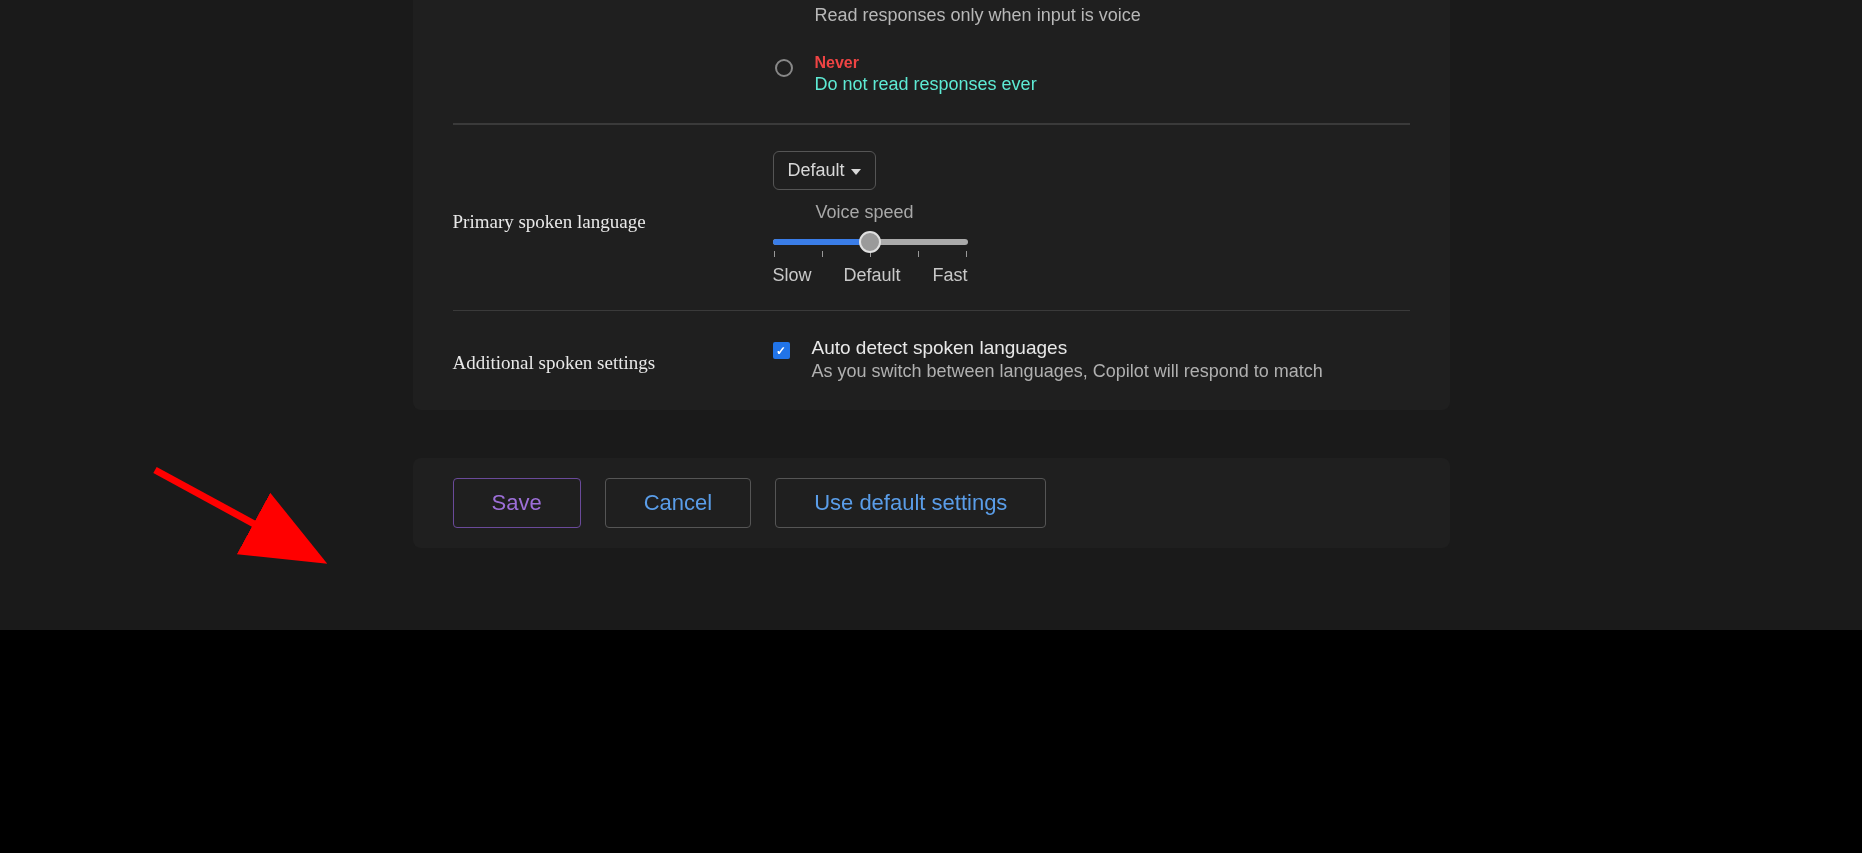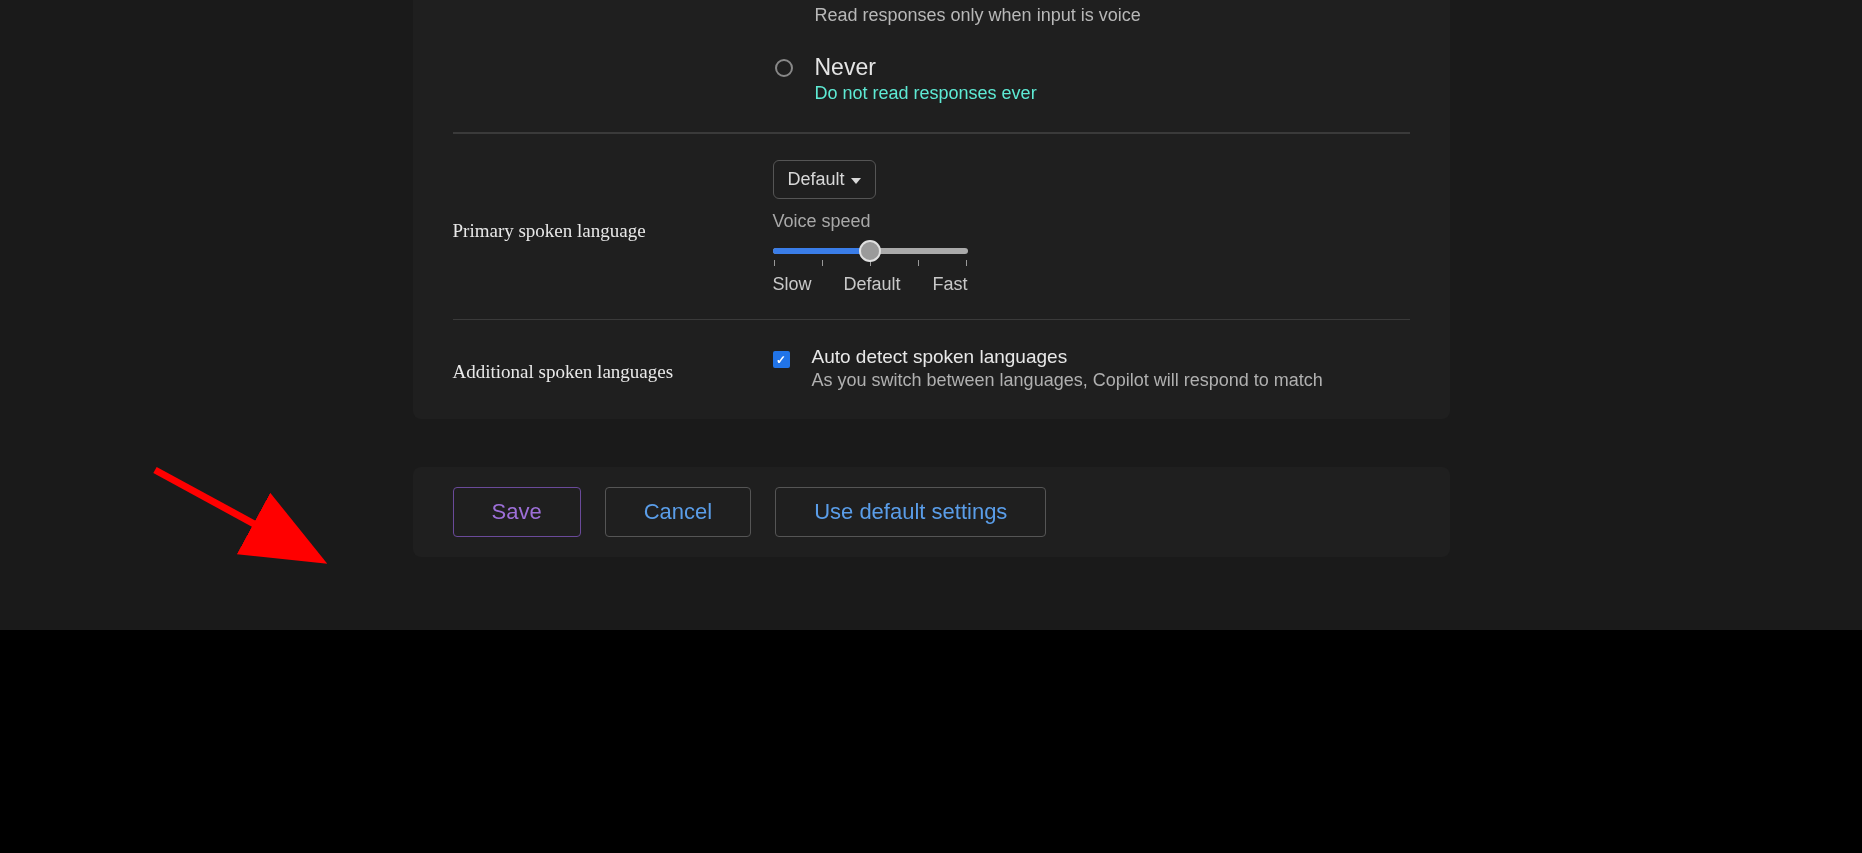--- a/index.html
+++ b/index.html
@@ -46,22 +46,23 @@
     .radio {
       width: 18px;
       height: 18px;
       border-radius: 50%;
       border: 2px solid #888;
       margin-top: 5px;
       flex-shrink: 0;
       cursor: pointer;
     }
     .radio-label {
-      color: #e5e5e5;
-      font-size: 23px;
+      color: #ef4444;
+      font-size: 16px;
+      font-weight: bold;
     }
     .radio-desc {
       color: #5eead4;
       font-size: 18px;
       margin-top: 2px;
     }
     .divider {
       height: 1px;
       background: #3a3a3a;
       margin: 28px 0 0 0;
@@ -103,20 +104,21 @@
       height: 0;
       border-left: 5px solid transparent;
       border-right: 5px solid transparent;
       border-top: 6px solid #d8d8d8;
       margin-top: 2px;
     }
     .voice-speed-label {
       color: #a8a8a8;
       font-size: 18px;
       margin-top: 12px;
+      margin-left: 43px;
     }
     .slider-wrap {
       width: 195px;
       margin-top: 16px;
       position: relative;
     }
     .slider-track {
       height: 6px;
       background: #aaa;
       border-radius: 3px;
@@ -282,21 +284,21 @@
             <span>Default</span>
             <span>Fast</span>
           </div>
         </div>
       </div>
     </div>
 
     <div class="divider" style="margin-top:24px;"></div>
 
     <div class="setting-row" style="padding-top:26px;">
-      <div class="setting-label">Additional spoken languages</div>
+      <div class="setting-label">Additional spoken settings</div>
       <div class="setting-content">
         <div class="checkbox-row">
           <div class="checkbox">
             <span class="checkmark">✓</span>
           </div>
           <div>
             <div class="check-label">Auto detect spoken languages</div>
             <div class="check-desc">As you switch between languages, Copilot will respond to match</div>
           </div>
         </div>

